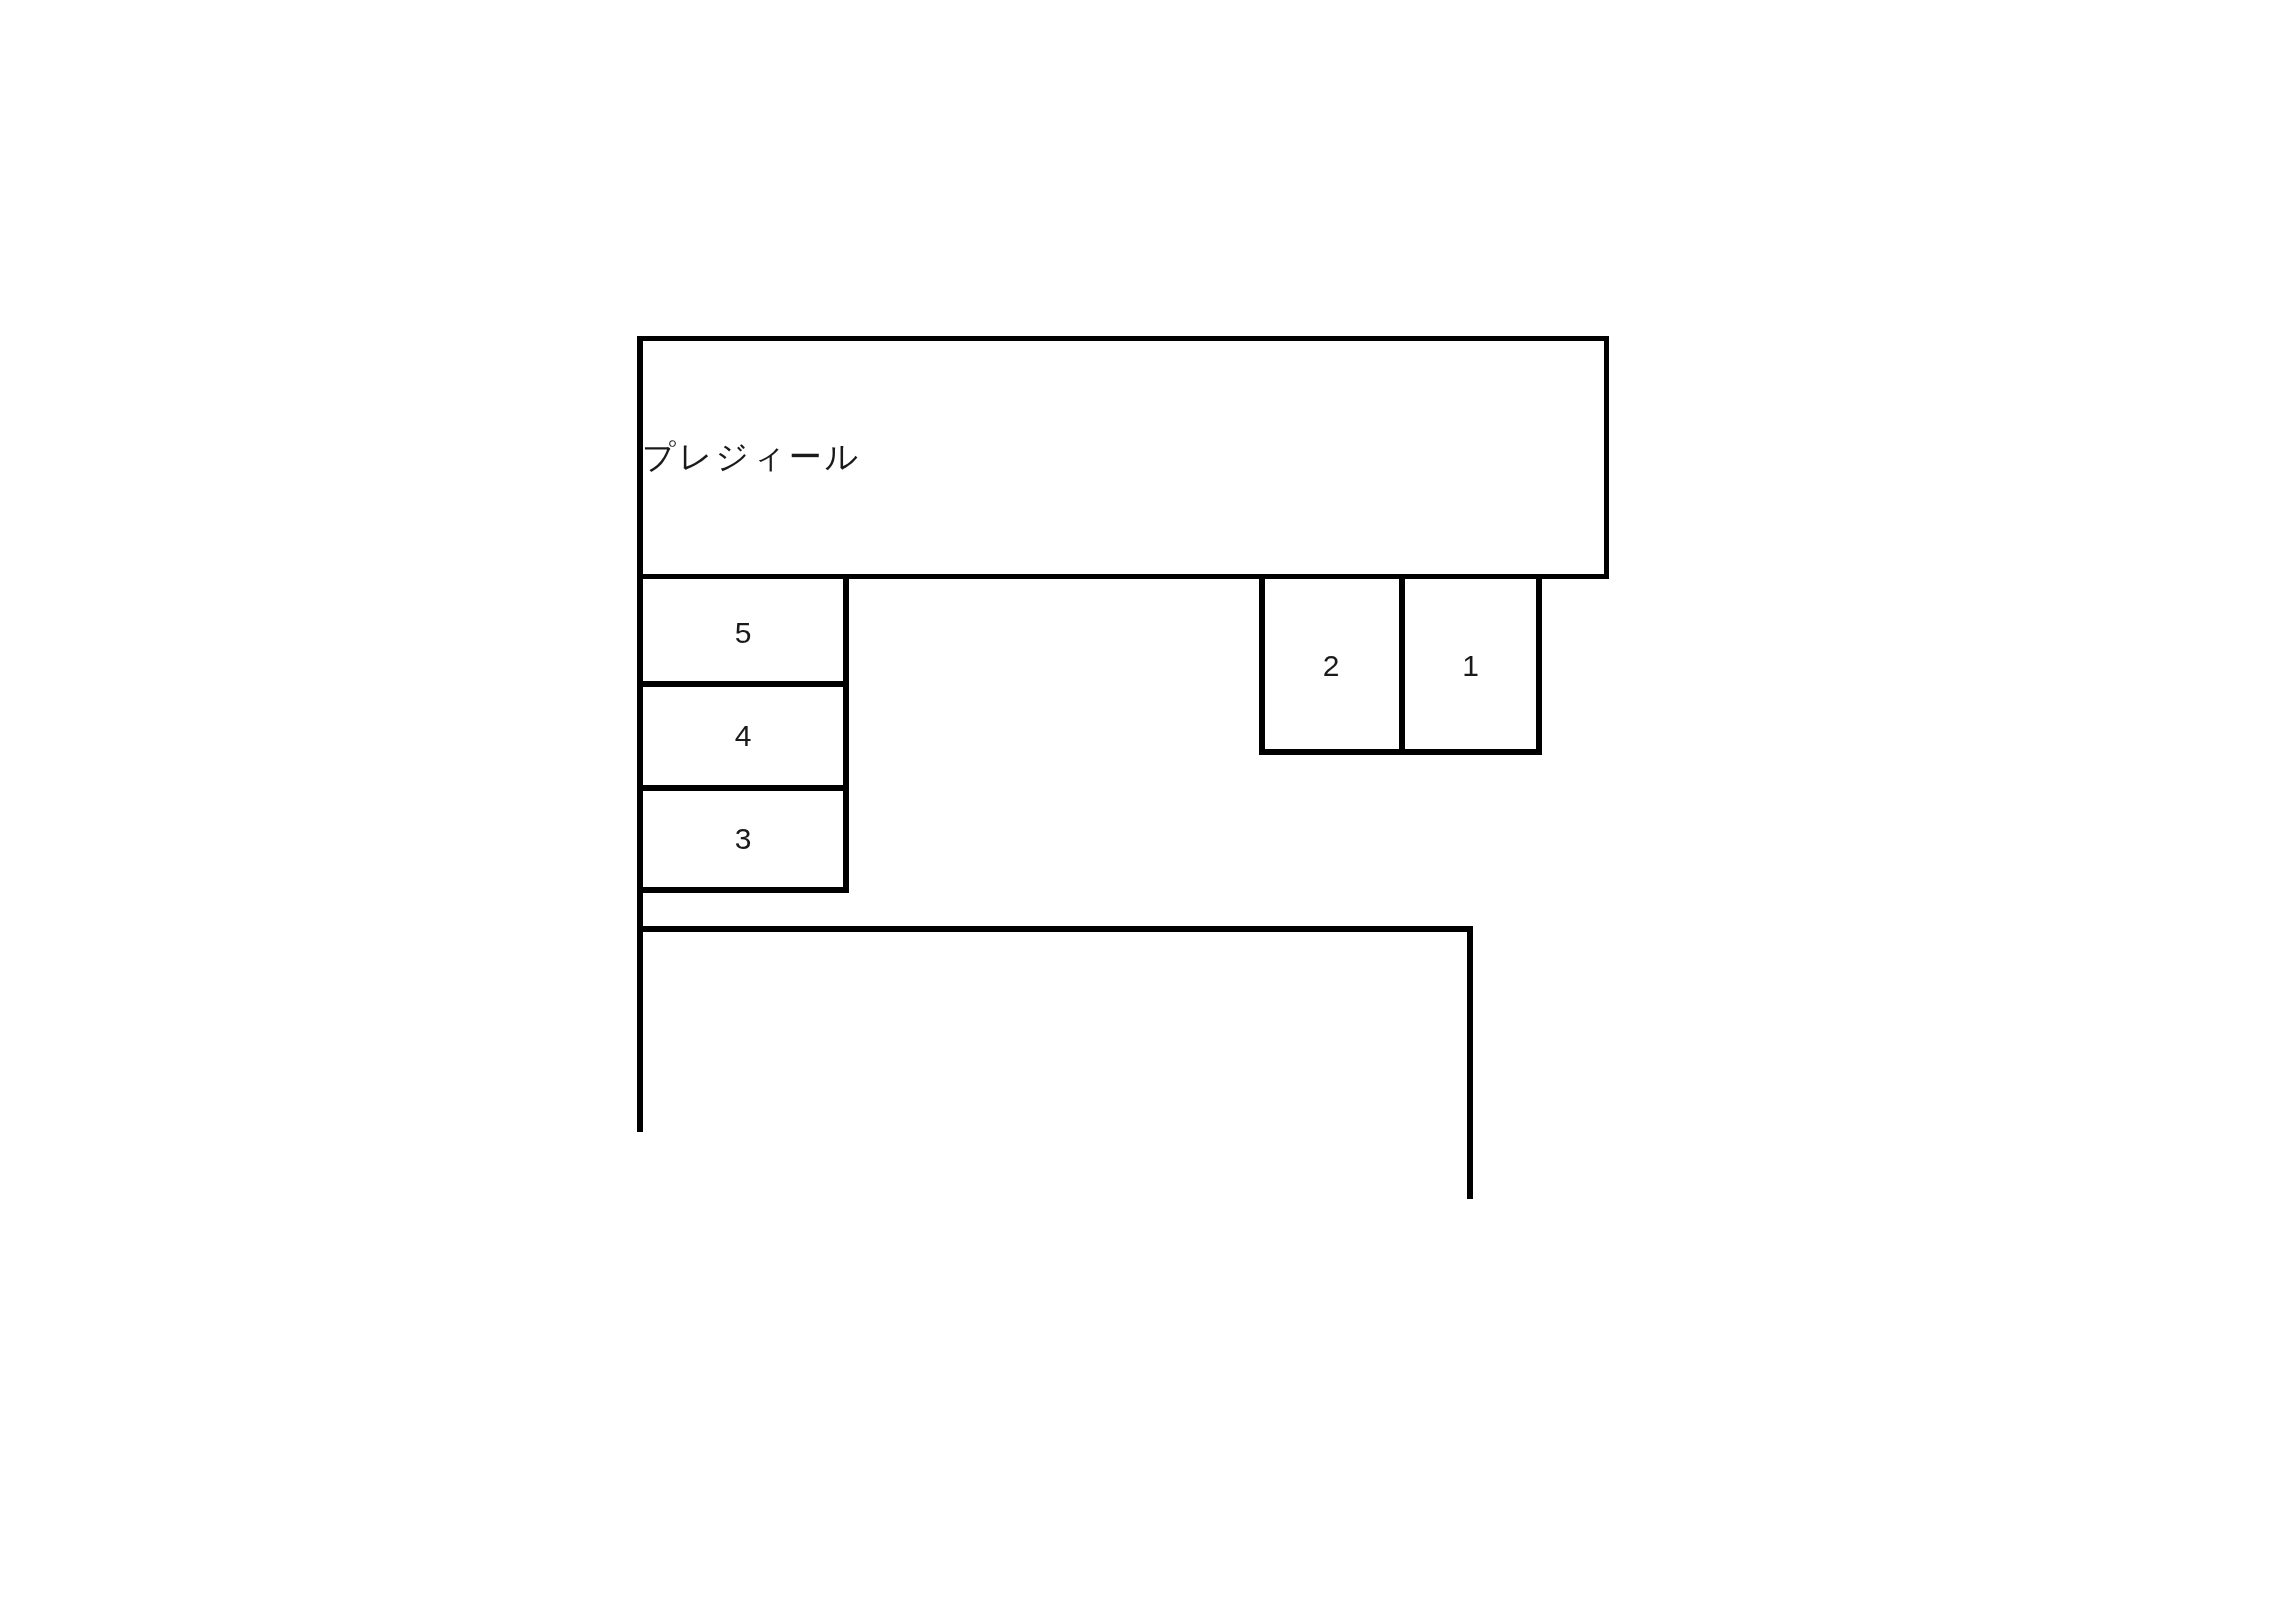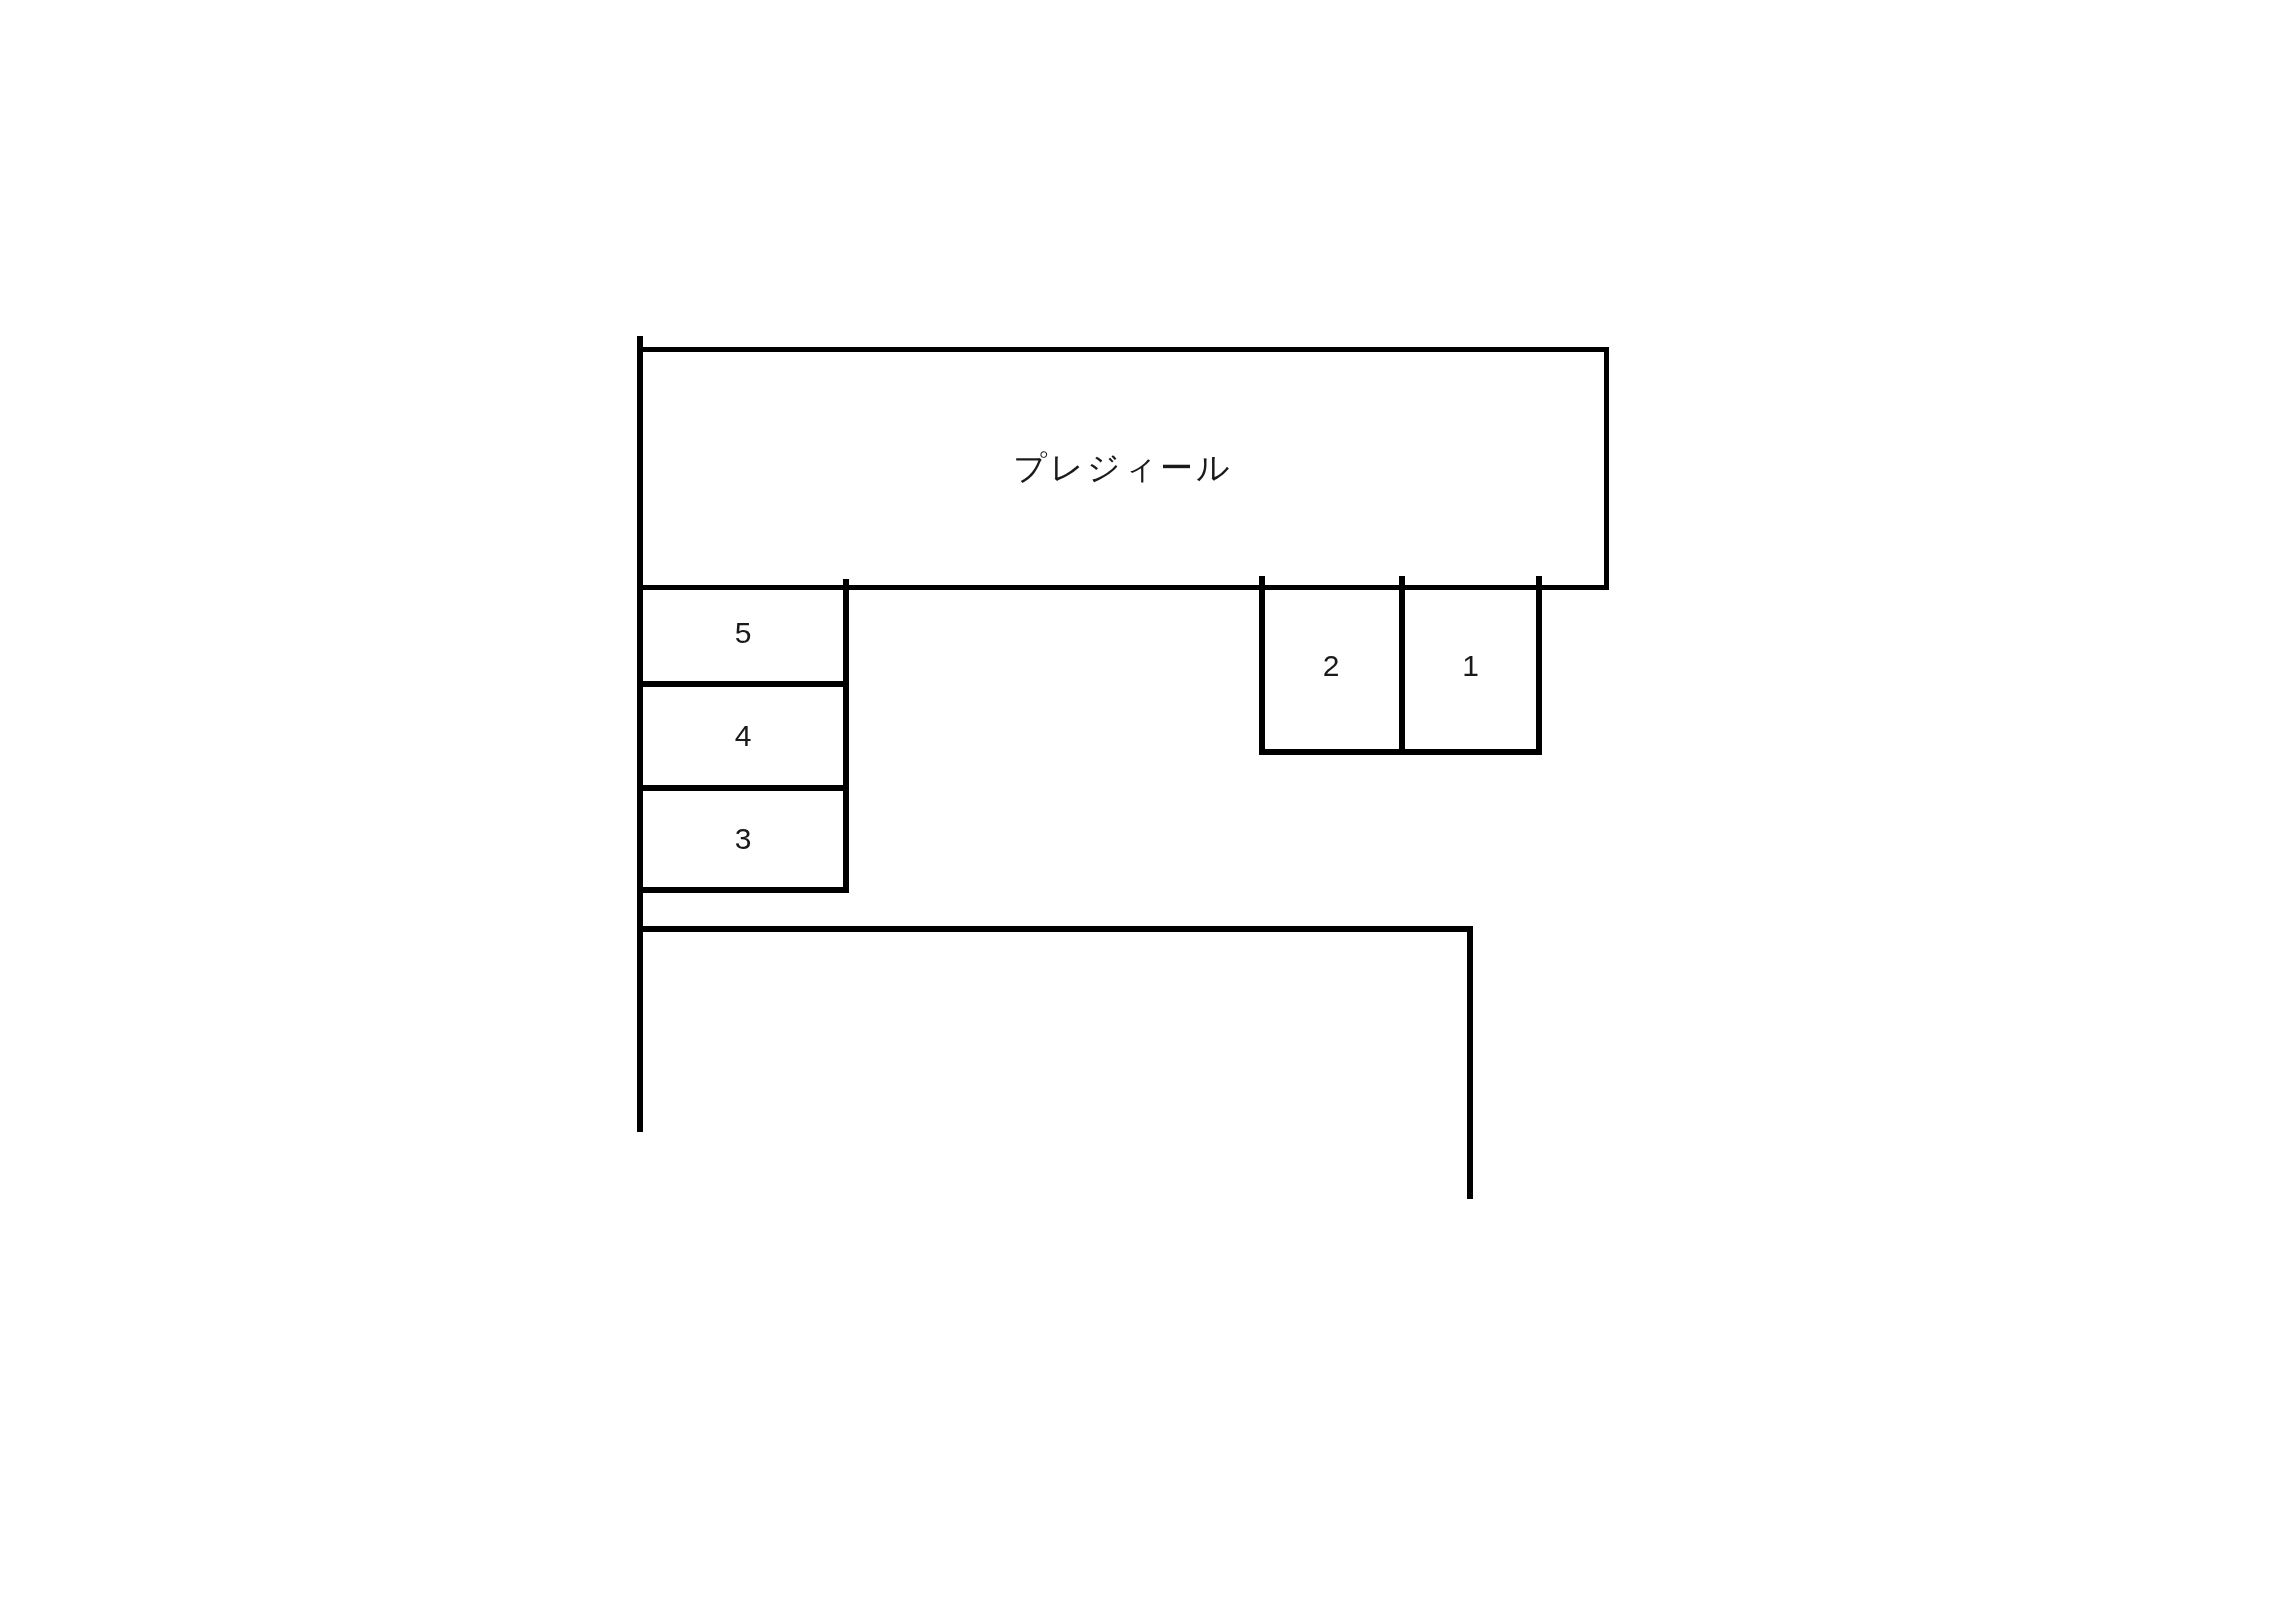--- a/index.html
+++ b/index.html
@@ -26,22 +26,20 @@
   .building {
     position: absolute;
     left: 637px;
     top: 336px;
     width: 972px;
     height: 243px;
     border: 5.9px solid #000000;
     box-sizing: border-box;
     display: flex;
     align-items: center;
-    justify-content: center;
-    margin-top: 11px;
   }
   .building-label {
     font-size: 33px;
     letter-spacing: 2.9px;
     color: #1a1a1a;
   }
   
   .left-boundary { left: 637px; top: 336px; width: 5.9px; height: 796px; }
   
   .stalls-right   { left: 843px; top: 579px; width: 5.9px;  height: 314px; }

